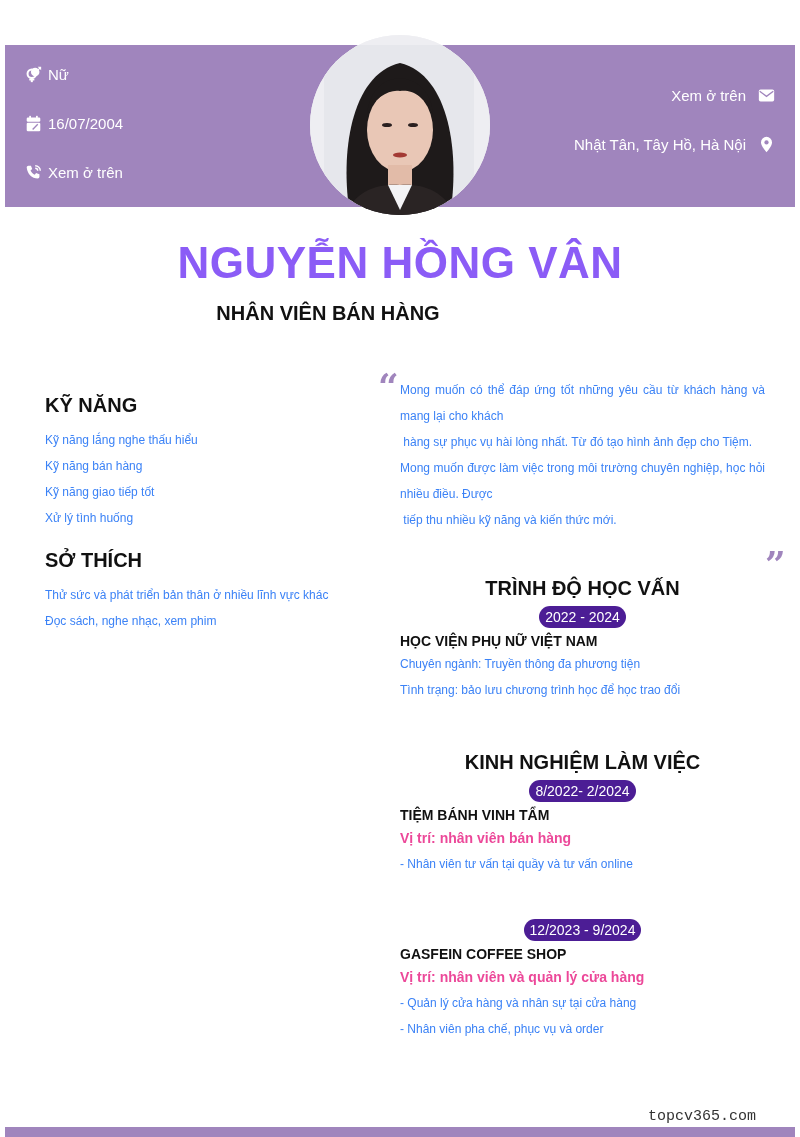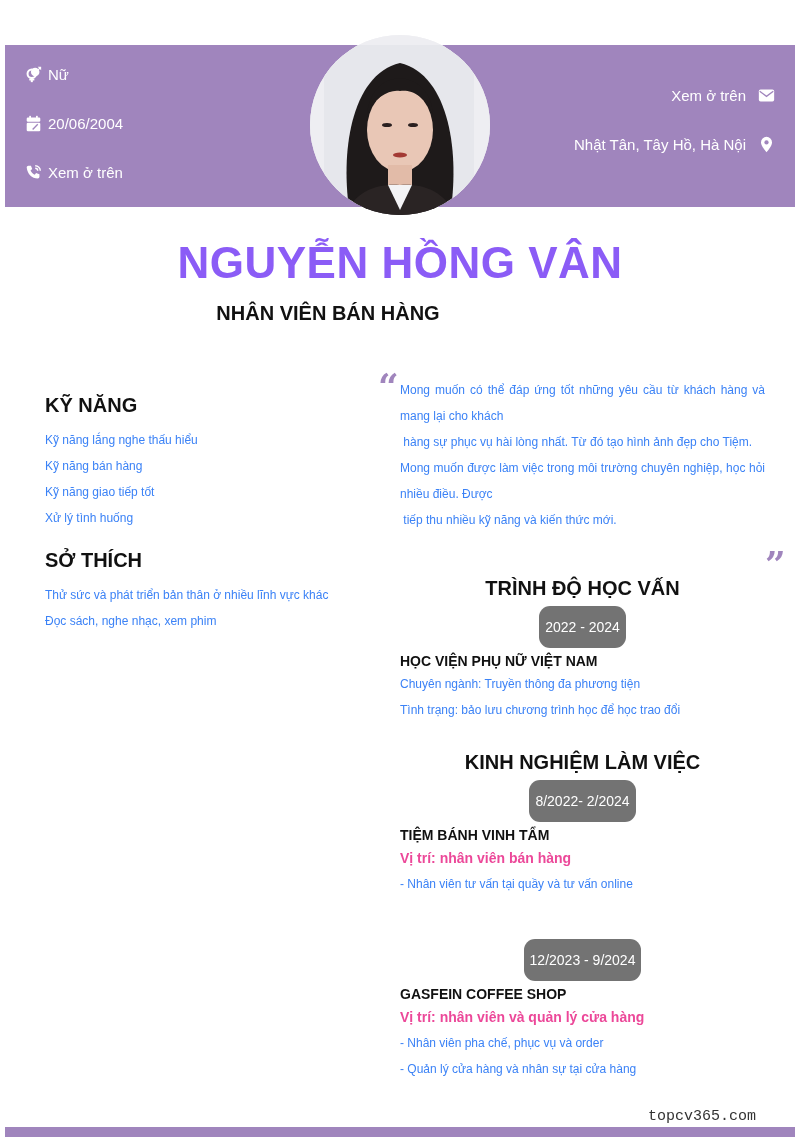--- a/index.html
+++ b/index.html
@@ -44,22 +44,22 @@
   }
   .quote-open { left: 378px; top: 368px; }
   .quote-close { left: 765px; top: 546px; }
   .objective { position: absolute; left: 400px; top: 377px; width: 365px; }
   .objective .line { text-align: justify; }
 
   .right-section { position: absolute; left: 400px; width: 365px; }
   .rs-title { text-align: center; font-size: 20px; font-weight: bold; color: #111; }
   .pill-row { text-align: center; margin-top: 6px; }
   .pill {
-    display: inline-block; background: #737373; color: #fff; font-size: 14px;
-    padding: 12px 6px; border-radius: 11px; line-height: 18px;
+    display: inline-block; background: #4c1d95; color: #fff; font-size: 14px;
+    padding: 2px 6px; border-radius: 11px; line-height: 18px;
   }
   .org { font-size: 14px; font-weight: bold; color: #111; margin-top: 3px; line-height: 20px; }
   .role { font-size: 14px; font-weight: bold; color: #ec4899; line-height: 26px; }
 
   .watermark {
     position: absolute; left: 648px; top: 1108px; font-family: "Liberation Mono", monospace;
     font-size: 15px; color: #333;
   }
   .footer-band { position: absolute; left: 5px; top: 1127px; width: 790px; height: 10px; background: #a085bd; }
 </style>
@@ -79,21 +79,21 @@
   <span>Nữ</span>
 </div>
 <div class="info-item info-left" style="top:115px;">
   <svg viewBox="0 0 20 20">
       <rect x="5" y="1" width="2" height="4" fill="#fff"></rect>
       <rect x="13" y="1" width="2" height="4" fill="#fff"></rect>
       <rect x="2" y="3" width="16" height="5" rx="1.5" fill="#fff"></rect>
       <rect x="2" y="9" width="16" height="10" rx="1.5" fill="#fff"></rect>
       <path d="M9 17l6-6" stroke="#a085bd" stroke-width="1.6"></path>
     </svg>
-  <span>20/06/2004</span>
+  <span>16/07/2004</span>
 </div>
 <div class="info-item info-left" style="top:164px;">
   <svg viewBox="0 0 20 20">
       <path d="M4 2l3 0 1.5 4-2 1.5c1 2.2 2.8 4 5 5l1.5-2 4 1.5v3c0 1-1 2-2 2C8 17 3 12 2 4c0-1 1-2 2-2z" fill="#fff"></path>
       <path d="M12 2a6 6 0 0 1 6 6" stroke="#fff" stroke-width="1.6" fill="none"></path>
       <path d="M12 5a3 3 0 0 1 3 3" stroke="#fff" stroke-width="1.6" fill="none"></path>
     </svg>
   <span>Xem ở trên</span>
 </div>
 
@@ -170,19 +170,19 @@
     <div class="pill-row"><span class="pill">8/2022- 2/2024</span></div>
     <div class="org">TIỆM BÁNH VINH TẨM</div>
     <div class="role">Vị trí: nhân viên bán hàng</div>
     <div class="line">- Nhân viên tư vấn tại quầy và tư vấn online</div>
   </div>
 
   <div style="margin-top:42px;">
     <div class="pill-row"><span class="pill">12/2023 - 9/2024</span></div>
     <div class="org">GASFEIN COFFEE SHOP</div>
     <div class="role">Vị trí: nhân viên và quản lý cửa hàng</div>
+    <div class="line">- Quản lý cửa hàng và nhân sự tại cửa hàng</div>
     <div class="line">- Nhân viên pha chế, phục vụ và order</div>
-    <div class="line">- Quản lý cửa hàng và nhân sự tại cửa hàng</div>
   </div>
 </div>
 
 <div class="watermark">topcv365.com</div>
 <div class="footer-band"></div>
 
 </body></html>

